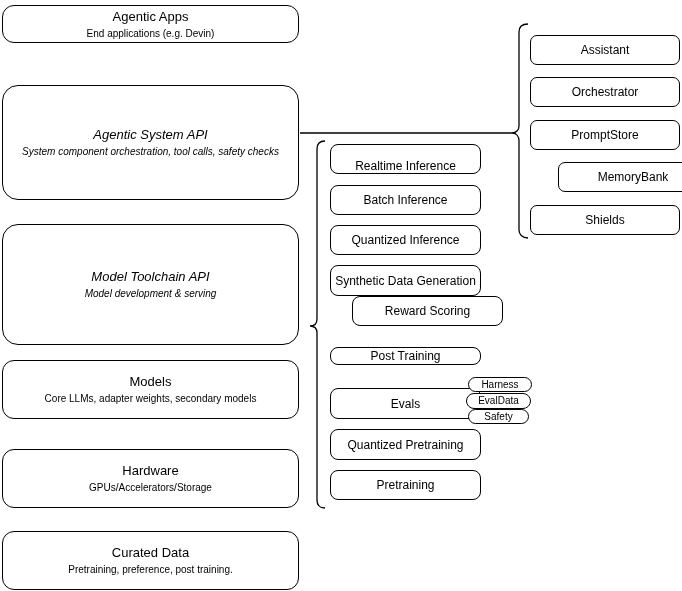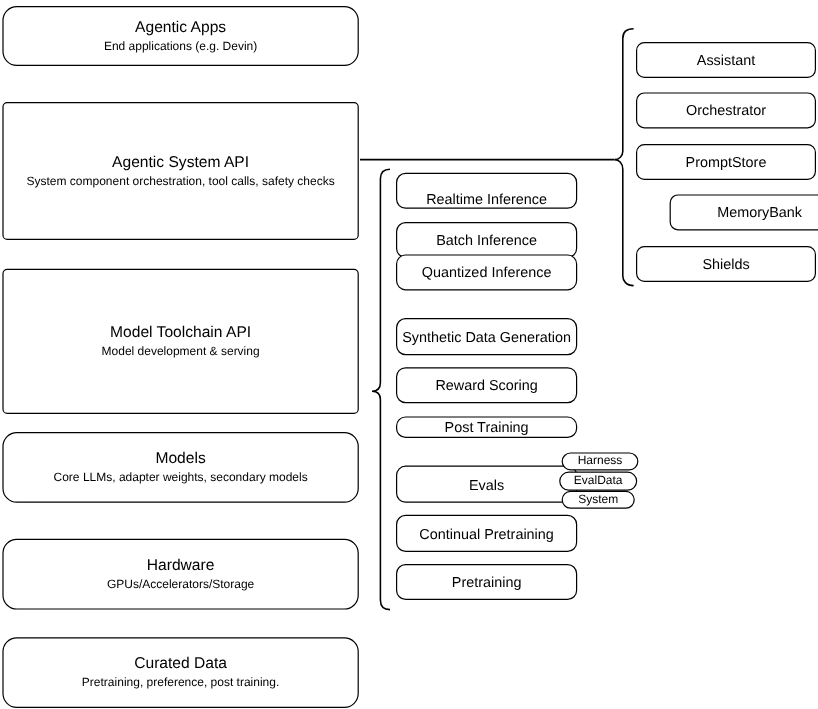--- a/index.html
+++ b/index.html
@@ -24,21 +24,21 @@
     border:1.3px solid var(--stroke);
     background:var(--bg);
     display:flex;flex-direction:column;
     align-items:center;justify-content:center;
     text-align:center;
     z-index:1;
   }
   .box .title{font-size:13px;line-height:15px;white-space:nowrap;}
   .box .subtitle{font-size:10px;line-height:12px;margin-top:4px;white-space:nowrap;}
   .left-box{left:2px;width:297px;border-radius:12px;}
-  .left-box.tall{border-radius:4px;}
+  .left-box.tall{border-radius:16px;font-style:italic;}
   .mid-box{left:330px;width:151px;height:30px;border-radius:8px;}
   .mid-box .label,.right-box .label{font-size:12px;white-space:nowrap;}
   .right-box{left:530px;width:150px;height:30px;border-radius:7px;}
   .pill{
     position:absolute;
     box-sizing:border-box;
     border:1.3px solid var(--stroke);
     background:var(--bg);
     border-radius:9px;
     display:flex;align-items:center;justify-content:center;
@@ -50,21 +50,21 @@
 <body>
 
 <div class="canvas">
 
   <svg class="connectors" width="682" height="591" viewBox="0 0 682 591">
     <path d="M300,133 L512,133"></path>
     <path d="M325,141 C319,141 317,144 317,149 L317,319 C317,323.5 315,326 310,326 C315,326 317,328.5 317,333 L317,500 C317,505 319,508 325,508"></path>
     <path d="M528,24 C522,24 519,27 519,32 L519,126 C519,130 516,133 512,133 C516,133 519,136 519,141 L519,230 C519,234 522,238 528,238"></path>
   </svg>
 
-  <div class="box left-box" style="top:5px;height:50px;">
+  <div class="box left-box" style="top:5px;height:38px;">
     <div class="title">Agentic Apps</div>
     <div class="subtitle">End applications (e.g. Devin)</div>
   </div>
 
   <div class="box left-box tall" style="top:85px;height:115px;">
     <div class="title">Agentic System API</div>
     <div class="subtitle">System component orchestration, tool calls, safety checks</div>
   </div>
 
   <div class="box left-box tall" style="top:224px;height:121px;">
@@ -86,50 +86,50 @@
     <div class="title">Curated Data</div>
     <div class="subtitle">Pretraining, preference, post training.</div>
   </div>
 
   <div class="box mid-box" style="top:144px;justify-content:flex-end;">
     <div class="label">Realtime Inference</div>
   </div>
   <div class="box mid-box" style="top:185px;">
     <div class="label">Batch Inference</div>
   </div>
-  <div class="box mid-box" style="top:212px;">
+  <div class="box mid-box" style="top:225px;">
     <div class="label">Quantized Inference</div>
   </div>
   <div class="box mid-box" style="top:265px;height:31px;">
     <div class="label">Synthetic Data Generation</div>
   </div>
-  <div class="box mid-box" style="top:306px;">
+  <div class="box mid-box" style="top:296px;margin-left:22px;">
     <div class="label">Reward Scoring</div>
   </div>
   <div class="box mid-box" style="top:347px;height:18px;">
     <div class="label">Post Training</div>
   </div>
   <div class="box mid-box" style="top:388px;height:31px;">
     <div class="label">Evals</div>
   </div>
   <div class="box mid-box" style="top:429px;height:31px;">
-    <div class="label">Continual Pretraining</div>
+    <div class="label">Quantized Pretraining</div>
   </div>
   <div class="box mid-box" style="top:470px;">
     <div class="label">Pretraining</div>
   </div>
 
   <div class="pill" style="left:468px;top:377px;width:64px;height:15px;">
     <div class="label">Harness</div>
   </div>
   <div class="pill" style="left:466px;top:393px;width:65px;height:16px;">
     <div class="label">EvalData</div>
   </div>
   <div class="pill" style="left:468px;top:409px;width:61px;height:15px;">
-    <div class="label">System</div>
+    <div class="label">Safety</div>
   </div>
 
   <div class="box right-box" style="top:35px;">
     <div class="label">Assistant</div>
   </div>
   <div class="box right-box" style="top:77px;">
     <div class="label">Orchestrator</div>
   </div>
   <div class="box right-box" style="top:120px;">
     <div class="label">PromptStore</div>

